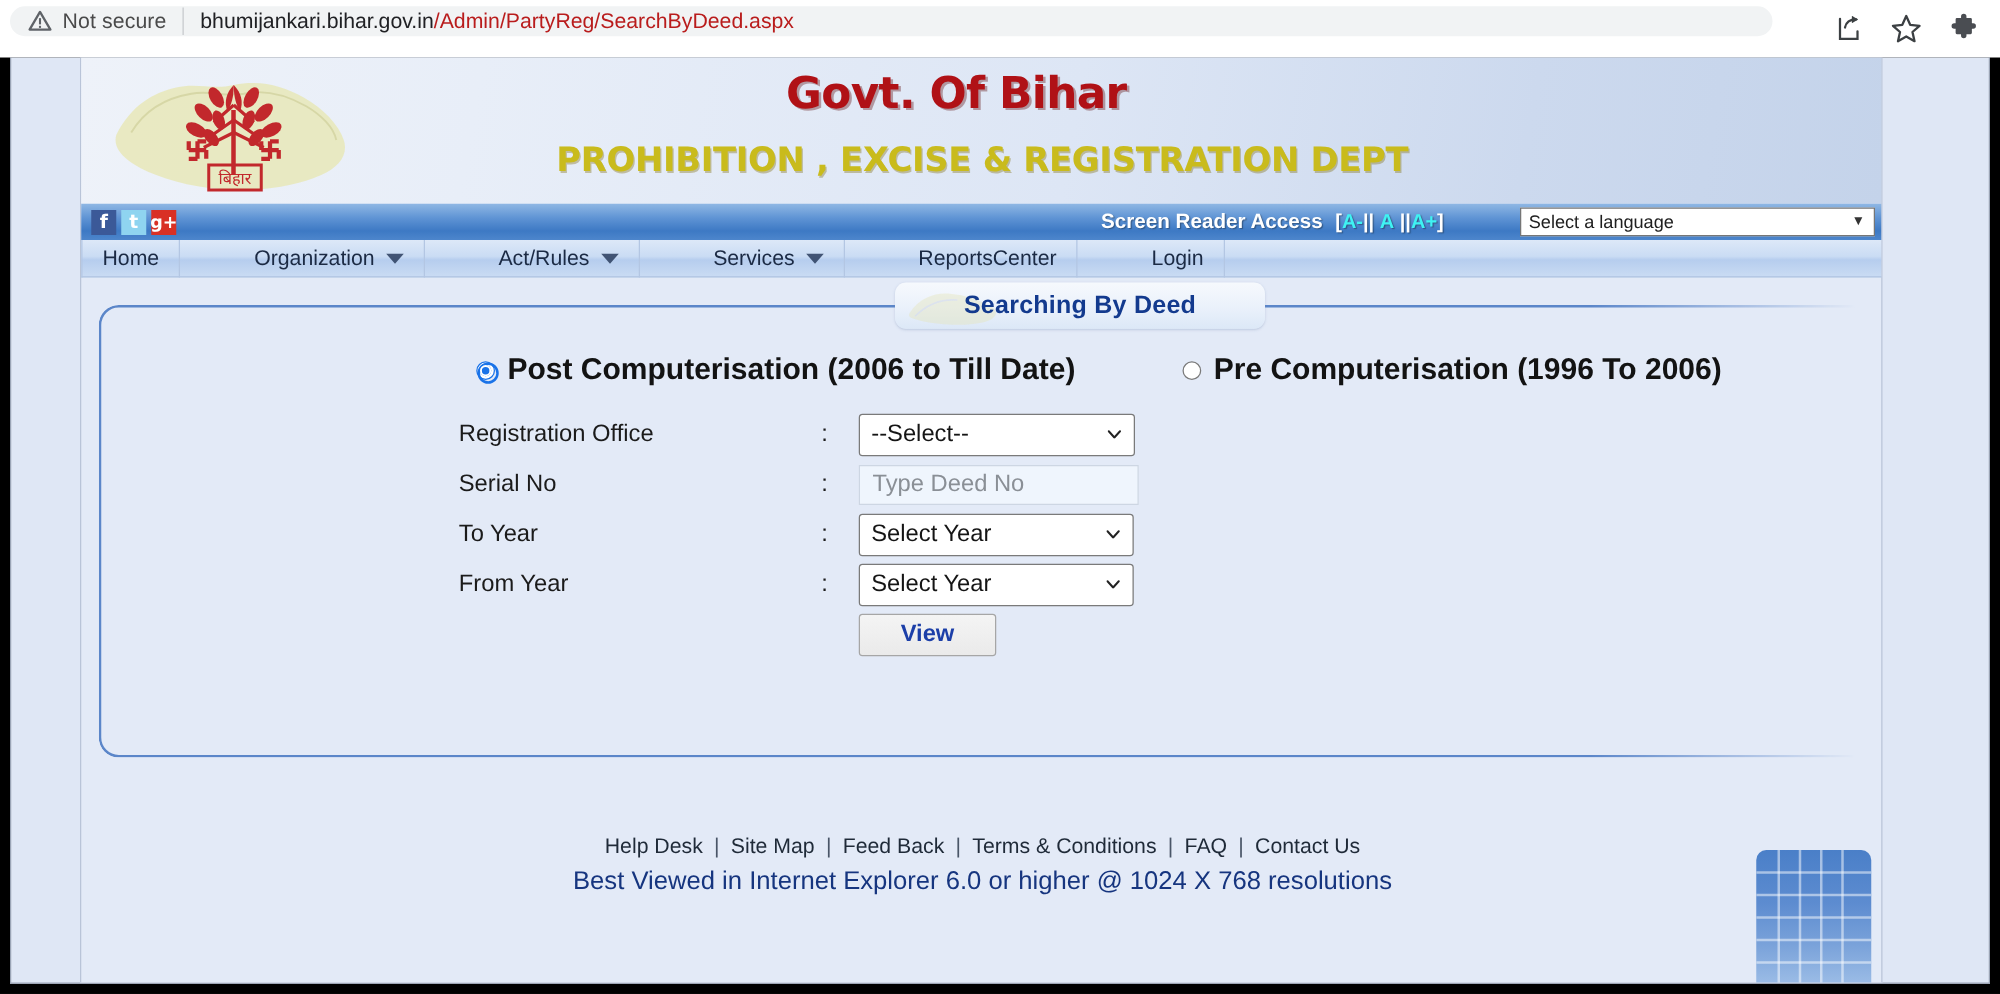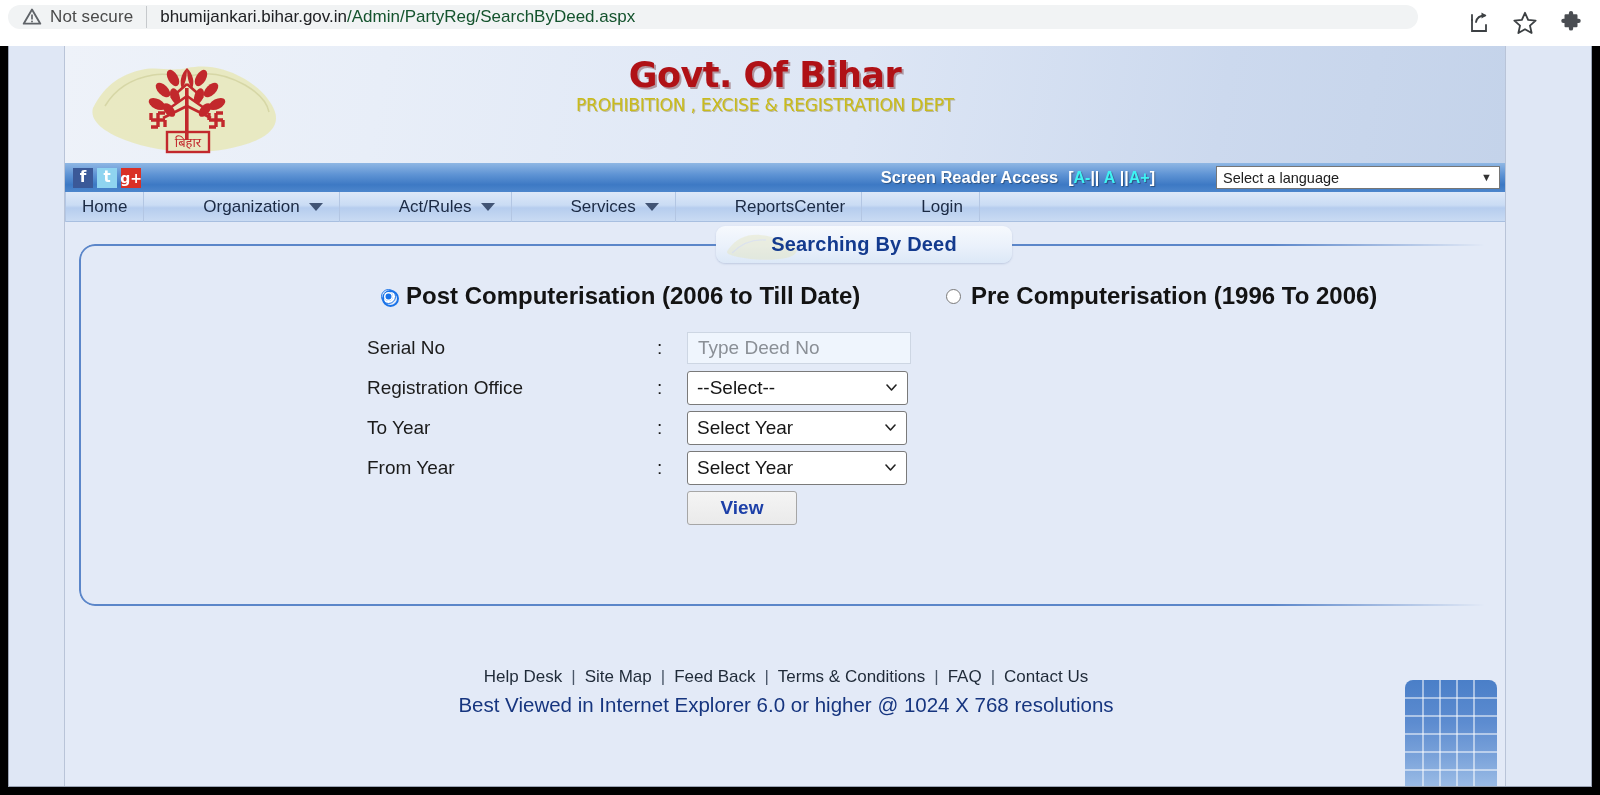--- a/index.html
+++ b/index.html
@@ -35,21 +35,21 @@
   .warn-icon { width: 20px; height: 20px; flex: none; margin-right: 8px; }
   .not-secure {
     font-size: 17px; color: #4a4a4a;
     letter-spacing: .1px; white-space: nowrap;
   }
   .omni-divider {
     width: 1px; height: 22px; background: #c6c9cc;
     margin: 0 13px;
   }
   .url { font-size: 17px; color: #202124; white-space: nowrap; }
-  .url .dim { color: #14532d; }
+  .url .dim { color: #b91c1c; }
 
   .tool-icons {
     position: absolute; right: 0; top: 0;
     height: 46px; display: flex; align-items: center;
   }
   .tool-icons .ic {
     width: 30px; height: 30px; margin-right: 16px;
     display: flex; align-items: center; justify-content: center;
   }
   .tool-icons .ic.last { margin-right: 14px; }
@@ -90,24 +90,24 @@
     font-family: "DejaVu Sans", sans-serif;
     font-size: 35px; font-weight: bold;
     color: #b01116;
     letter-spacing: -0.5px;
     line-height: 1;
     text-shadow: 2px 2px 0 rgba(90,0,0,.35);
     white-space: nowrap;
   }
   .dept-title {
     font-family: "DejaVu Sans", sans-serif;
-    font-size: 17px; font-weight: normal;
+    font-size: 27px; font-weight: bold;
     color: #c9bb1c;
     letter-spacing: -0.2px;
-    margin-top: 2px;
+    margin-top: 20px;
     text-shadow: 1px 1px 0 rgba(120,100,0,.35);
     white-space: nowrap;
   }
 
   
   .social-bar {
     position: relative;
     height: 29px;
     background: linear-gradient(180deg,#8fb7e4 0%, #5e93d4 40%, #3d79c4 75%, #4d86cc 100%);
     display: flex; align-items: center;
@@ -450,36 +450,36 @@
             </label>
             <label class="radio-opt pre">
               <span class="rbtn"></span>
               <span>Pre Computerisation (1996 To 2006)</span>
             </label>
           </div>
 
           <table class="fields">
             <tbody>
                 <tr>
-              <td class="lbl">Serial No</td>
-              <td class="colon">:</td>
-              <td class="ctl">
-                <div class="txtbox">Type Deed No</div>
-              </td>
-            </tr>
-            <tr>
               <td class="lbl">Registration Office</td>
               <td class="colon">:</td>
               <td class="ctl">
                 <div class="selbox wide">
                   <span>--Select--</span>
                   <svg class="sel-caret" viewBox="0 0 11 7">
                         <path d="M1 1 L5.5 6 L10 1" fill="none" stroke="#222" stroke-width="1.6" stroke-linecap="round" stroke-linejoin="round"></path>
                       </svg>
                 </div>
+              </td>
+            </tr>
+            <tr>
+              <td class="lbl">Serial No</td>
+              <td class="colon">:</td>
+              <td class="ctl">
+                <div class="txtbox">Type Deed No</div>
               </td>
             </tr>
             <tr>
               <td class="lbl">To Year</td>
               <td class="colon">:</td>
               <td class="ctl">
                 <div class="selbox">
                   <span>Select Year</span>
                   <svg class="sel-caret" viewBox="0 0 11 7">
                         <path d="M1 1 L5.5 6 L10 1" fill="none" stroke="#222" stroke-width="1.6" stroke-linecap="round" stroke-linejoin="round"></path>

